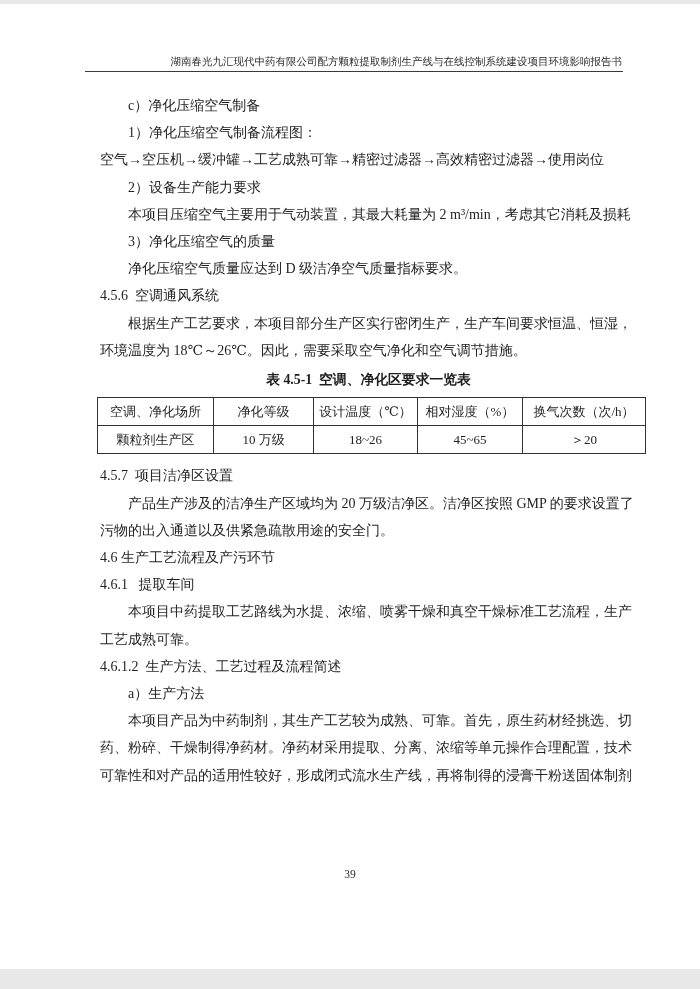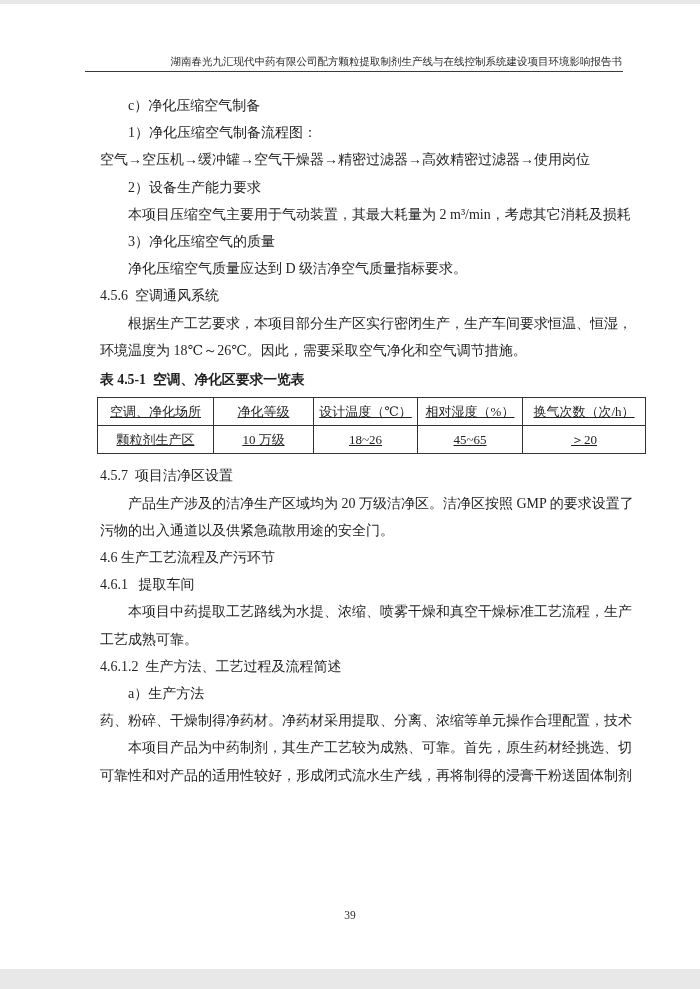--- a/index.html
+++ b/index.html
@@ -25,63 +25,63 @@
   }
   .content {
     position:absolute; top:88px; left:100px; width:537px;
     font-size:14px; line-height:27.2px;
   }
   .ln { white-space:pre; }
   .ind { padding-left:28px; }
   .after-table { margin-top:8px; }
   .tbl-title {
     font-weight:700;
+    text-align:center;
     margin-top:2px;
     line-height:27px;
     font-size:13.8px;
     white-space:pre;
   }
   table.req-table {
     border-collapse:collapse;
     table-layout:fixed;
     width:548px;
     margin:4px 0 0 -3px;
     border:1.5px solid #333333;
-    text-decoration:underline;
   }
   table.req-table th, table.req-table td {
     border:1px solid #333333;
     text-align:center;
     vertical-align:middle;
     font-weight:400;
     padding:0;
     font-size:13px;
     white-space:nowrap;
     overflow:hidden;
   }
   table.req-table th { height:25px; }
   table.req-table td { height:24px;text-align:center; }
   .footer {
-    position:absolute; top:905px; left:0; width:700px;
+    position:absolute; top:864px; left:0; width:700px;
     text-align:center;
     font-size:11.5px; color:#2b2b2b;
   }
 </style>
 </head>
 <body>
 
 <div class="page">
 
   <div class="doc-header">湖南春光九汇现代中药有限公司配方颗粒提取制剂生产线与在线控制系统建设项目环境影响报告书</div>
   <div class="header-rule"></div>
 
   <div class="content">
     <div class="ln ind">c）净化压缩空气制备</div>
     <div class="ln ind">1）净化压缩空气制备流程图：</div>
-    <div class="ln">空气→空压机→缓冲罐→空气干燥器→精密过滤器→高效精密过滤器→使用岗位</div>
+    <div class="ln">空气→空压机→缓冲罐→工艺成熟可靠→精密过滤器→高效精密过滤器→使用岗位</div>
     <div class="ln ind">2）设备生产能力要求</div>
     <div class="ln ind">本项目压缩空气主要用于气动装置，其最大耗量为 2 m³/min，考虑其它消耗及损耗</div>
     <div class="ln ind">3）净化压缩空气的质量</div>
     <div class="ln ind">净化压缩空气质量应达到 D 级洁净空气质量指标要求。</div>
     <div class="ln">4.5.6  空调通风系统</div>
     <div class="ln ind">根据生产工艺要求，本项目部分生产区实行密闭生产，生产车间要求恒温、恒湿，</div>
     <div class="ln">环境温度为 18℃～26℃。因此，需要采取空气净化和空气调节措施。</div>
 
     <div class="tbl-title">表 4.5-1  空调、净化区要求一览表</div>
 
@@ -115,20 +115,20 @@
 
     <div class="ln after-table">4.5.7  项目洁净区设置</div>
     <div class="ln ind">产品生产涉及的洁净生产区域均为 20 万级洁净区。洁净区按照 GMP 的要求设置了</div>
     <div class="ln">污物的出入通道以及供紧急疏散用途的安全门。</div>
     <div class="ln">4.6 生产工艺流程及产污环节</div>
     <div class="ln">4.6.1   提取车间</div>
     <div class="ln ind">本项目中药提取工艺路线为水提、浓缩、喷雾干燥和真空干燥标准工艺流程，生产</div>
     <div class="ln">工艺成熟可靠。</div>
     <div class="ln">4.6.1.2  生产方法、工艺过程及流程简述</div>
     <div class="ln ind">a）生产方法</div>
+    <div class="ln ind">本项目产品为中药制剂，其生产工艺较为成熟、可靠。首先，原生药材经挑选、切</div>
     <div class="ln">药、粉碎、干燥制得净药材。净药材采用提取、分离、浓缩等单元操作合理配置，技术</div>
-    <div class="ln ind">本项目产品为中药制剂，其生产工艺较为成熟、可靠。首先，原生药材经挑选、切</div>
     <div class="ln">可靠性和对产品的适用性较好，形成闭式流水生产线，再将制得的浸膏干粉送固体制剂</div>
   </div>
 
   <div class="footer">39</div>
 
 </div>
 
 </body></html>

